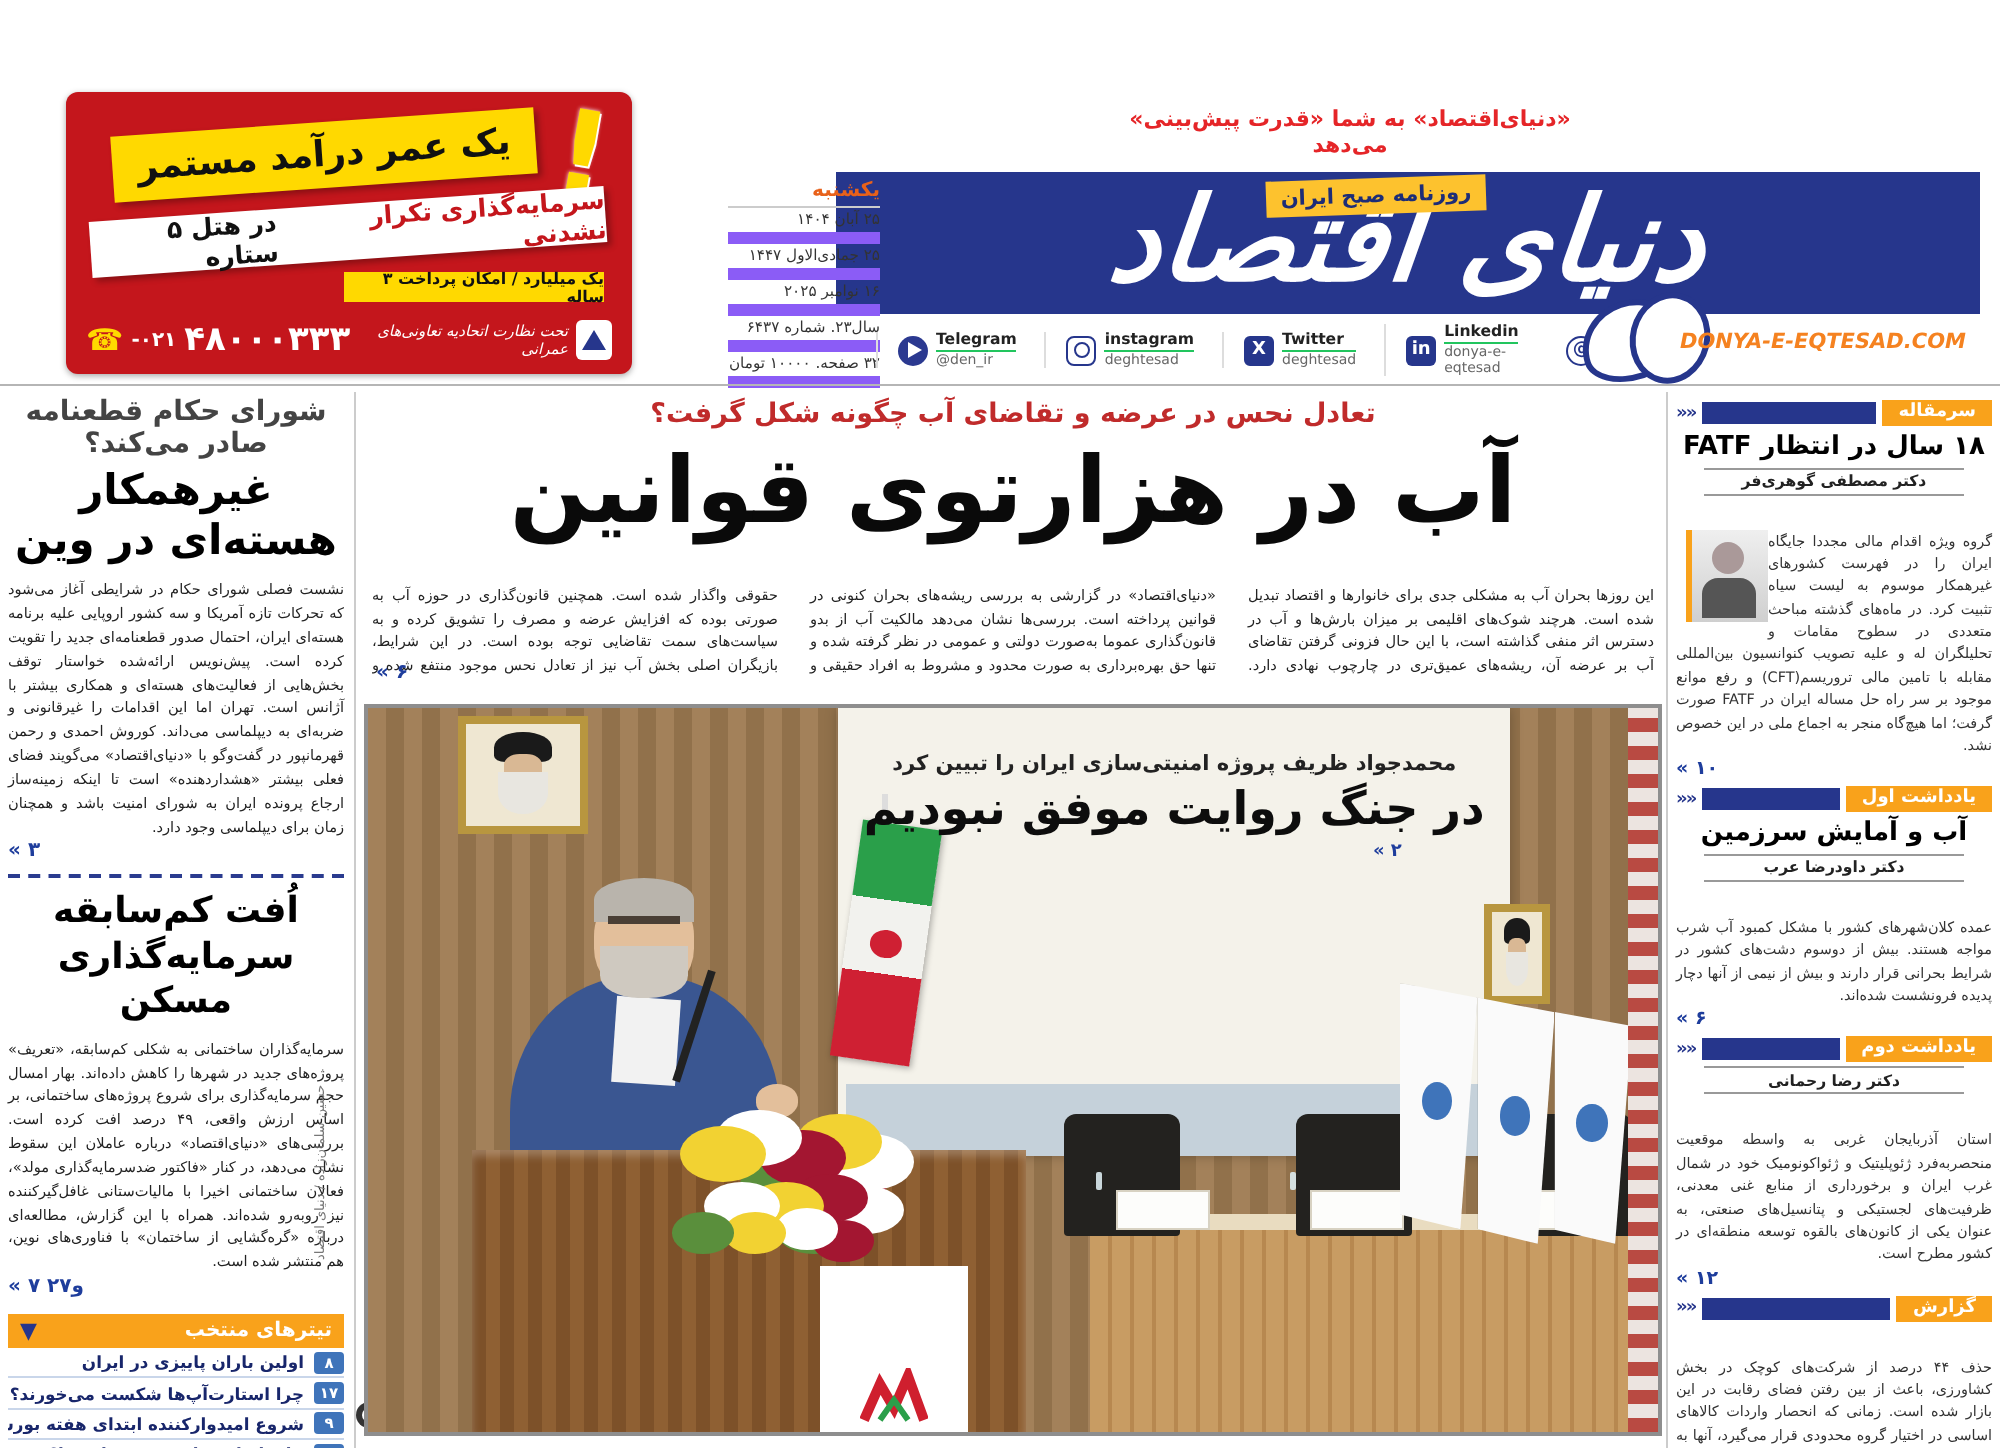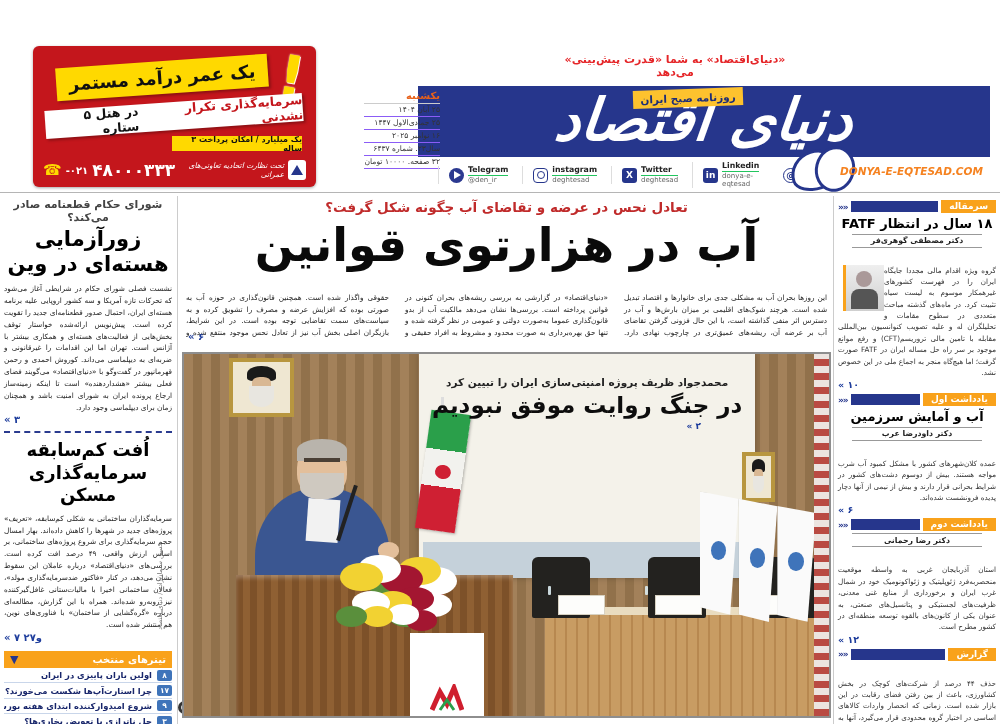--- a/index.html
+++ b/index.html
@@ -11,21 +11,21 @@
   
   .hdr-rule{left:0;top:192px;width:1000px;height:1px;background:#b5b5b5;}
   .tagline{left:560px;top:53px;width:230px;text-align:center;color:#e52528;font-weight:800;font-size:11px;}
   .band{left:418px;top:86px;width:572px;height:71px;background:#26368c;}
   .logo-cal{left:430px;top:70px;width:548px;height:100px;color:#fff;font-size:58px;font-weight:bold;
             font-style:italic;text-align:center;line-height:100px;transform:skewX(-6deg);overflow:visible;}
   .morning-badge{left:633px;top:89px;width:110px;height:18px;background:#fdc22e;color:#1d2d77;
                  font-weight:900;font-size:10.5px;display:flex;align-items:center;justify-content:center;
                  transform:rotate(-2deg);z-index:5;}
   .datebox{left:364px;top:88px;width:76px;font-size:7.6px;color:#333;text-align:right;}
-  .datebox .row{padding:1.5px 0;border-bottom:1px solid #8b5cf6;}
+  .datebox .row{padding:1.5px 0;border-bottom:6px solid #8b5cf6;}
   .datebox .day{color:#e8611a;font-weight:900;font-size:10px;border-bottom:1px solid #ccc;padding-bottom:2px;}
   .social{left:438px;top:162px;width:392px;display:flex;gap:14px;align-items:center;}
   .soc-item{display:flex;gap:4px;align-items:center;border-left:1px solid #ddd;padding-left:10px;}
   .soc-item:last-child{border-left:none;}
   .soc-txt{display:flex;flex-direction:column;line-height:1.15;}
   .soc-name{font-size:7.8px;font-weight:bold;color:#222;border-bottom:1px solid #22c55e;}
   .soc-handle{font-size:7px;color:#666;}
   .ic{width:15px;height:15px;display:flex;align-items:center;justify-content:center;flex:0 0 auto;}
   .ic-tg{border-radius:50%;background:#2b3990;}
   .ic-tg i{width:0;height:0;border-left:7px solid #fff;border-top:4px solid transparent;border-bottom:4px solid transparent;margin-left:2px;}
@@ -53,21 +53,21 @@
   .ad-phone{display:flex;align-items:center;gap:4px;font-weight:900;font-size:17px;direction:ltr;}
   .ad-phone .tel-ic{color:#ffd900;font-size:15px;}
   .ad-phone small{font-size:10px;font-weight:bold;}
   .ad-union{display:flex;align-items:center;gap:4px;font-size:7.5px;font-style:italic;}
   .ad-logo{width:20px;height:20px;background:#fff;border-radius:3px;display:flex;align-items:center;justify-content:center;}
   .ad-logo i{width:0;height:0;border-bottom:10px solid #26368c;border-left:6px solid transparent;border-right:6px solid transparent;}
   
   .vrule{width:1px;background:#ccc;top:196px;height:528px;}
   
   .leftcol{left:4px;top:198px;width:168px;}
-  .kicker-sm{font-size:11px;color:#444;font-weight:bold;text-align:center;margin-bottom:3px;}
+  .kicker-sm{font-size:14px;color:#444;font-weight:bold;text-align:center;margin-bottom:3px;}
   .head-lg{font-size:21px;font-weight:900;color:#000;text-align:center;line-height:1.2;margin:2px 0 6px;}
   .head-md{font-size:18px;font-weight:900;color:#000;text-align:center;line-height:1.25;margin:6px 0 6px;}
   .body-sm{font-size:7.3px;line-height:1.62;color:#222;}
   .pmark{color:#1e3d9c;font-weight:900;font-size:10px;text-align:left;direction:ltr;margin:1px 0 2px;}
   .dashed{border-top:2px dashed #2a3b8f;margin:6px 0 2px;}
   .sel-head{margin-top:8px;height:17px;background:#f9a21b;display:flex;align-items:center;
             justify-content:space-between;padding:0 6px;color:#fff;font-weight:900;font-size:10px;}
   .sel-head .chev{color:#26368c;font-size:11px;line-height:1;}
   .sel-row{display:flex;align-items:center;height:14.4px;border-bottom:1px solid #c9d6ea;direction:rtl;}
   .sel-badge{min-width:15px;height:11px;background:#3f74ba;color:#fff;font-size:7.5px;border-radius:2px;
@@ -227,21 +227,21 @@
   <div class="abs swirl"></div>
   <div class="abs swirl2"></div>
   <div class="abs site">DONYA-E-EQTESAD.COM</div>
   <div class="abs hdr-rule"></div>
 
   <div class="abs vrule" style="left:177px;"></div>
   <div class="abs vrule" style="left:833px;"></div>
 
   <div class="abs leftcol rtl">
     <div class="kicker-sm">شورای حکام قطعنامه صادر می‌کند؟</div>
-    <div class="head-lg">زورآزمایی هسته‌ای در وین</div>
+    <div class="head-lg">غیرهمکار هسته‌ای در وین</div>
     <div class="body-sm jus">نشست فصلی شورای حکام در شرایطی آغاز می‌شود که تحرکات تازه آمریکا و سه کشور اروپایی علیه برنامه هسته‌ای ایران، احتمال صدور قطعنامه‌ای جدید را تقویت کرده است. پیش‌نویس ارائه‌شده خواستار توقف بخش‌هایی از فعالیت‌های هسته‌ای و همکاری بیشتر با آژانس است. تهران اما این اقدامات را غیرقانونی و ضربه‌ای به دیپلماسی می‌داند. کوروش احمدی و رحمن قهرمانپور در گفت‌وگو با «دنیای‌اقتصاد» می‌گویند فضای فعلی بیشتر «هشداردهنده» است تا اینکه زمینه‌ساز ارجاع پرونده ایران به شورای امنیت باشد و همچنان زمان برای دیپلماسی وجود دارد.</div>
     <div class="pmark">« ۳</div>
     <div class="dashed"></div>
     <div class="head-md">اُفت کم‌سابقه سرمایه‌گذاری مسکن</div>
     <div class="body-sm jus">سرمایه‌گذاران ساختمانی به شکلی کم‌سابقه، «تعریف» پروژه‌های جدید در شهرها را کاهش داده‌اند. بهار امسال حجم سرمایه‌گذاری برای شروع پروژه‌های ساختمانی، بر اساس ارزش واقعی، ۴۹ درصد افت کرده است. بررسی‌های «دنیای‌اقتصاد» درباره عاملان این سقوط نشان می‌دهد، در کنار «فاکتور ضدسرمایه‌گذاری مولد»، فعالان ساختمانی اخیرا با مالیات‌ستانی غافل‌گیرکننده نیز روبه‌رو شده‌اند. همراه با این گزارش، مطالعه‌ای درباره «گره‌گشایی از ساختمان» با فناوری‌های نوین، هم منتشر شده است.</div>
     <div class="pmark">« ۷ و۲۷</div>
 
     <div class="sel-head">
       <span>تیترهای منتخب</span>
       <span class="chev">▼</span>

